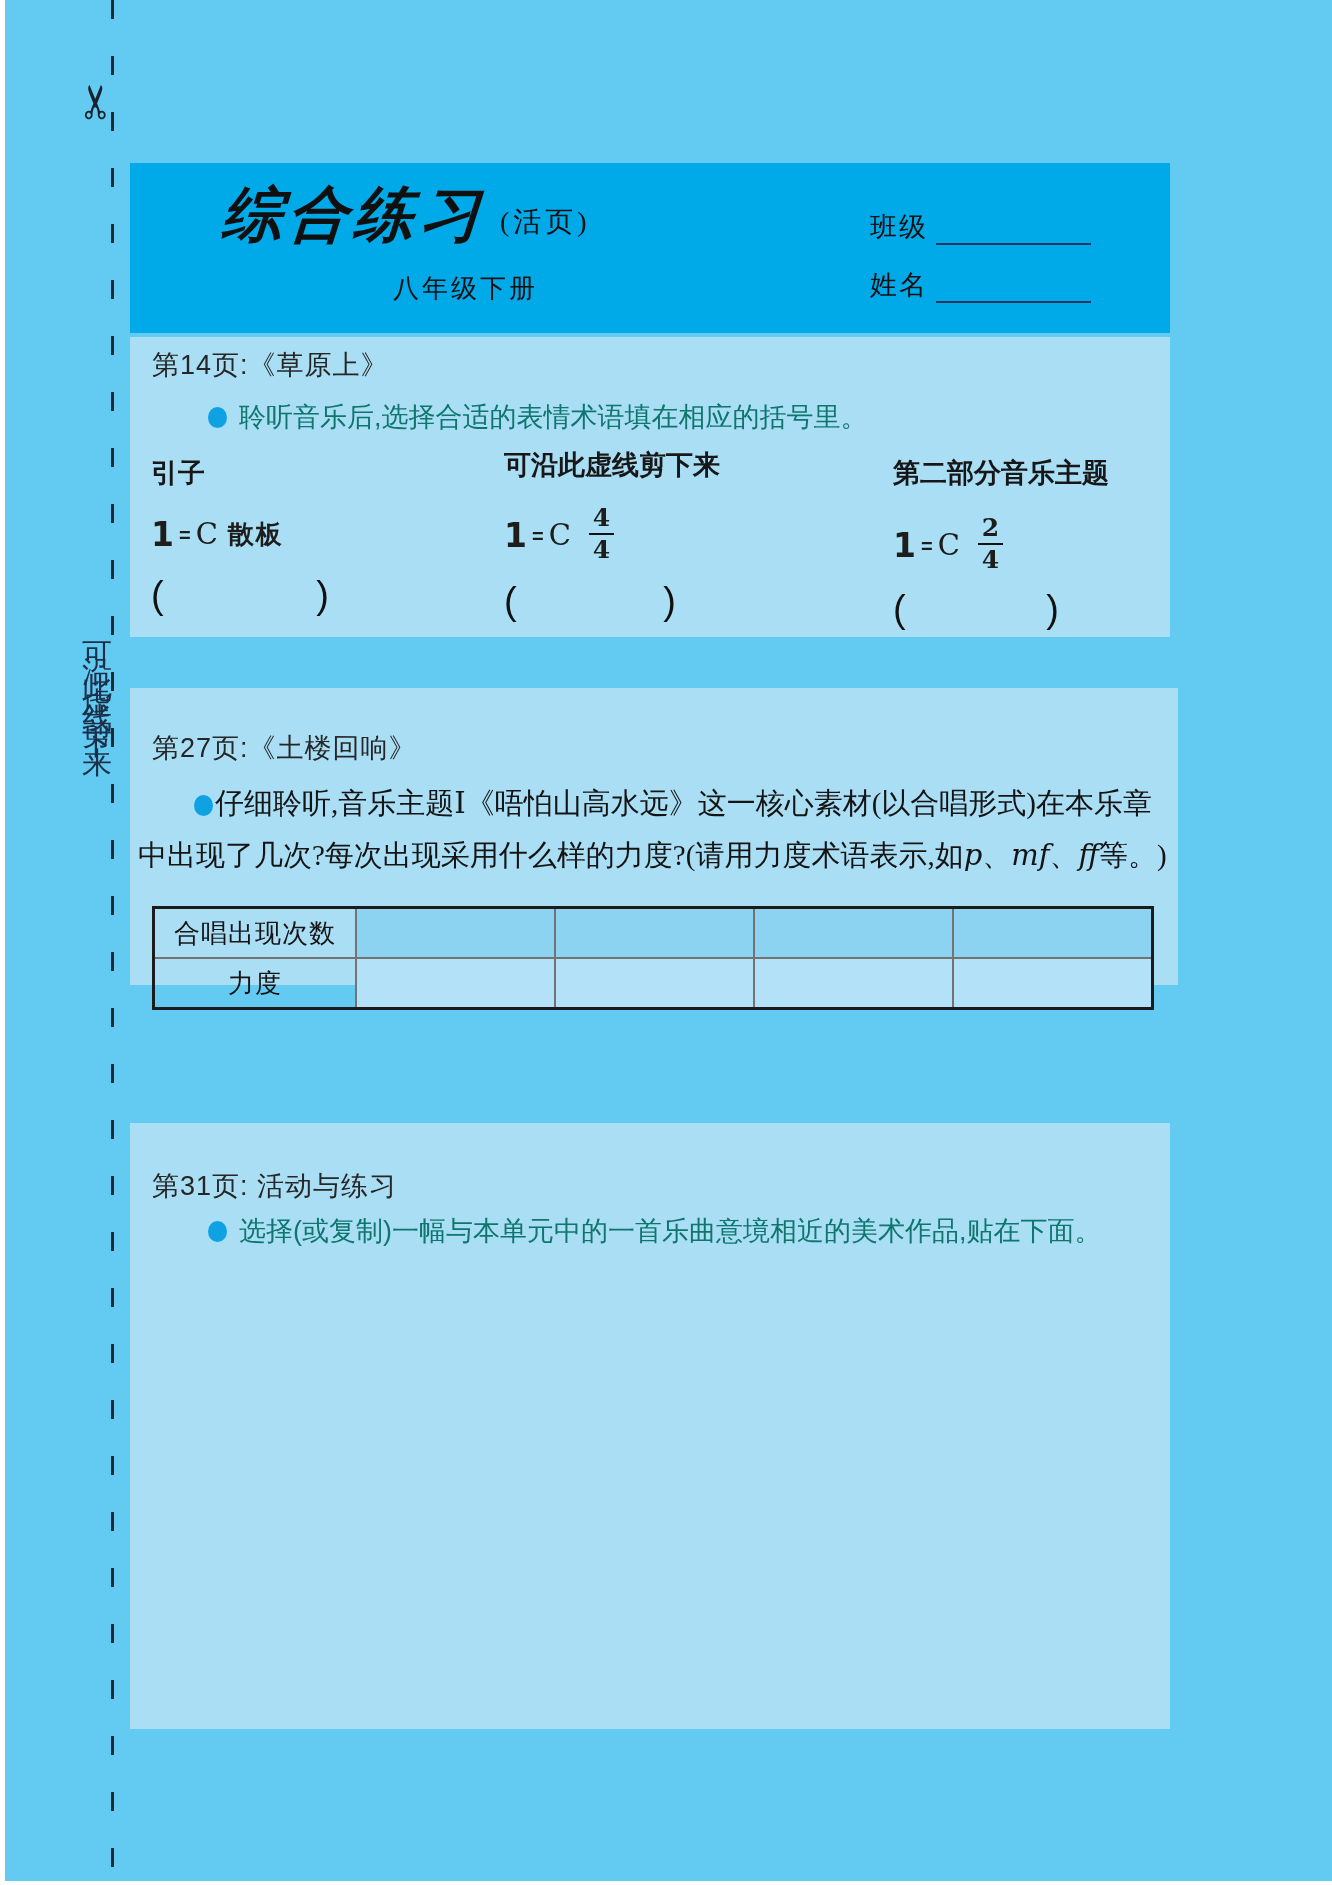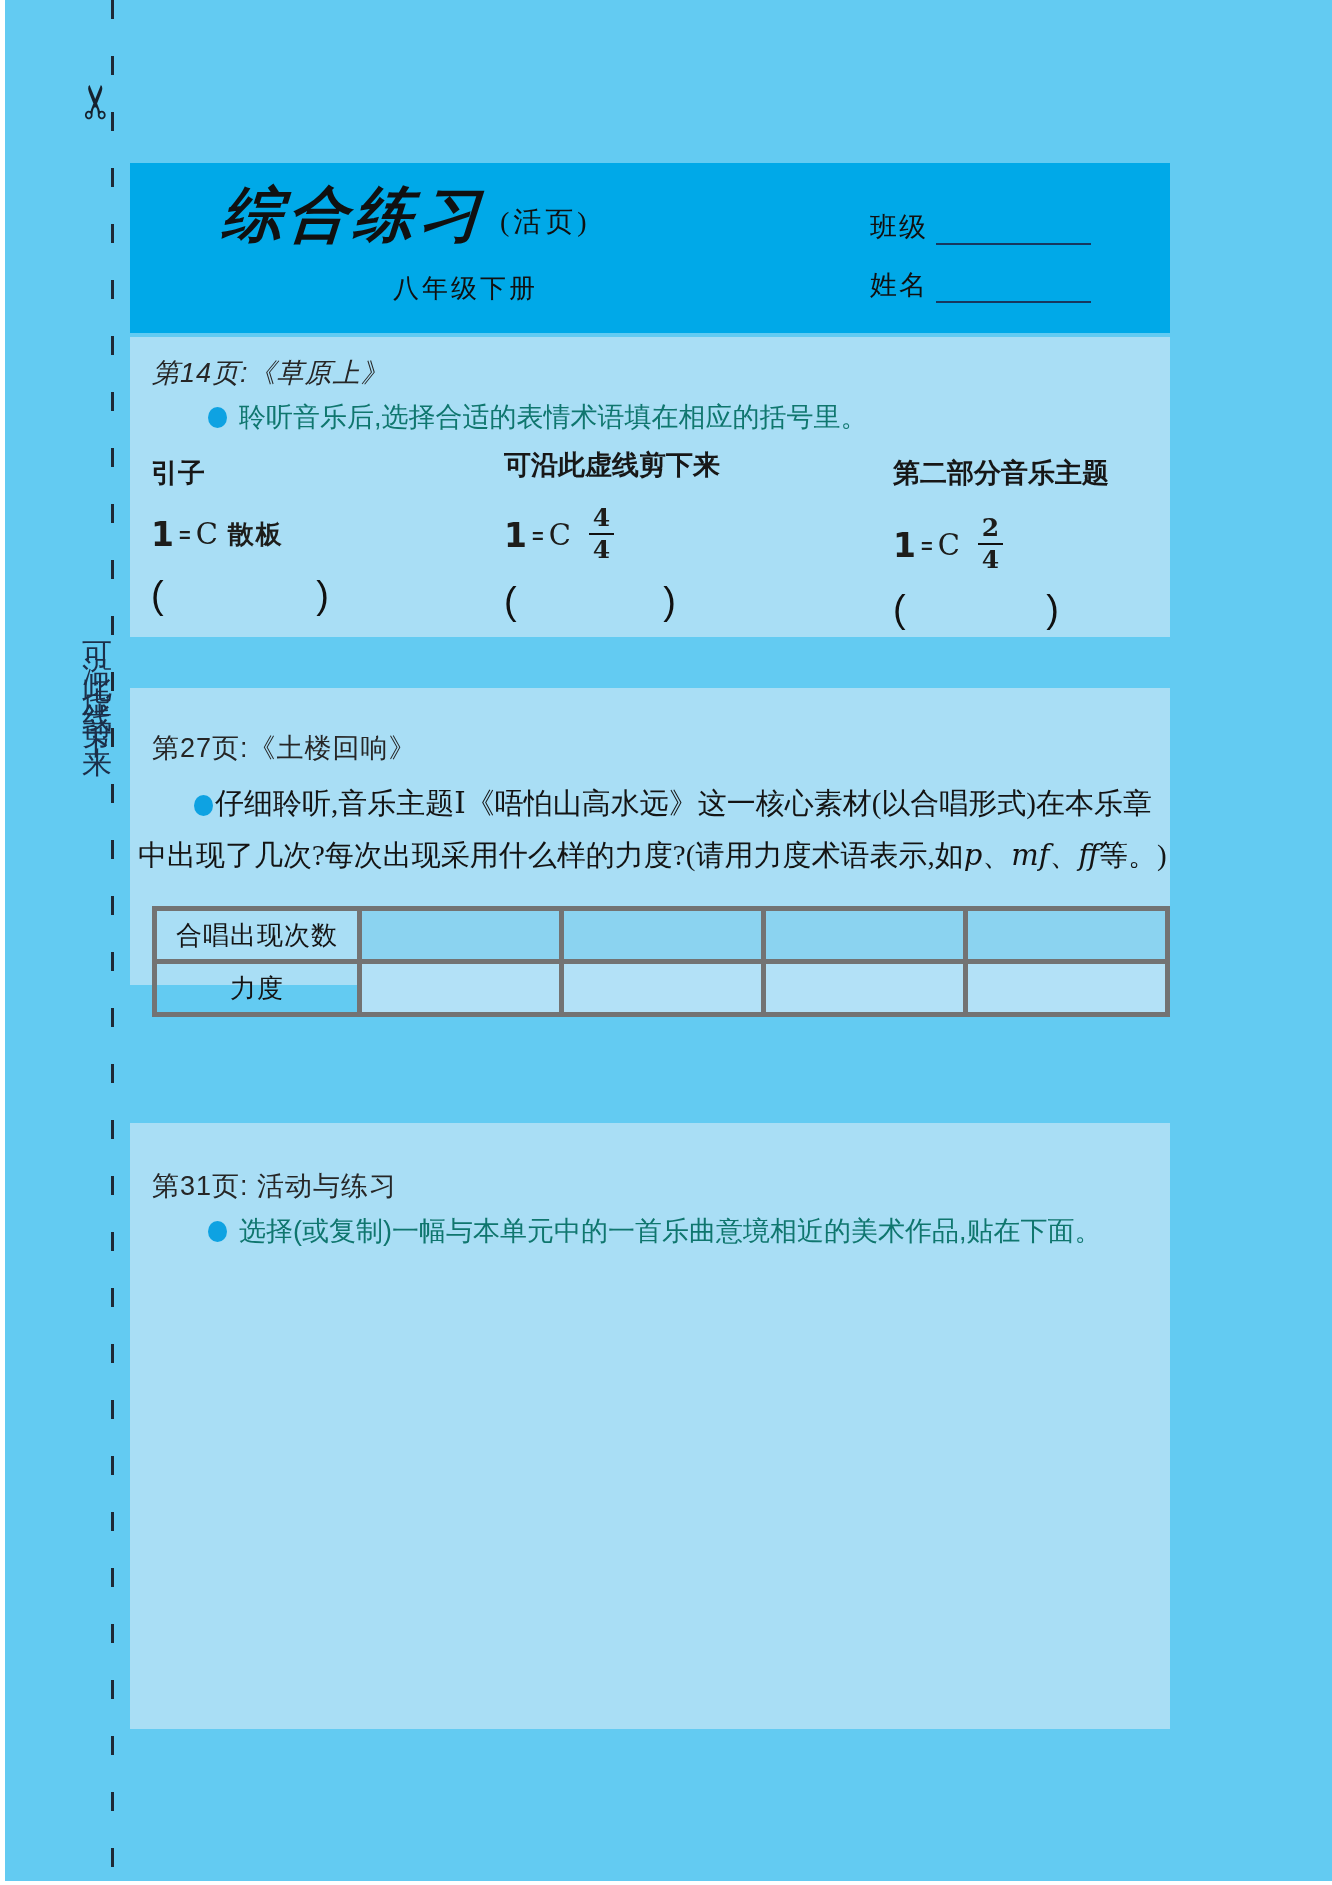--- a/index.html
+++ b/index.html
@@ -48,21 +48,21 @@
   }
   .hdr .field{position:absolute;left:740px;display:flex;align-items:flex-end;}
   .hdr .field .lbl{font-family:"Liberation Serif",serif;font-size:27px;color:#101010;letter-spacing:2px;}
   .hdr .field .line{width:155px;height:26px;border-bottom:2px solid #17375f;margin-left:8px;}
   .f-class{top:46px;}
   .f-name{top:104px;}
 
   
   .panel{position:absolute;left:130px;width:1040px;background:#A9DEF5;}
   .p1{top:337px;height:300px;}
-  .p2{top:688px;height:297px;}
+  .p2{top:688px;height:297px;padding-left:8px;}
   .p3{top:1123px;height:606px;}
 
   .page-ref{position:absolute;left:22px;font-size:27px;color:#262626;letter-spacing:1px;}
   .bullet-line{position:absolute;display:flex;align-items:center;}
   .bullet{
     width:19px;height:21px;border-radius:50%;background:#0EA2E2;
     flex:0 0 auto;margin-right:12px;
   }
   .bullet-line .txt{font-size:27px;color:#0f766e;}
 
@@ -90,21 +90,21 @@
     font-size:29px;color:#141414;
   }
   .serifline .bullet{display:inline-block;vertical-align:-3px;margin-right:2px;}
   .ital{font-style:italic;font-family:"DejaVu Serif",serif;}
 
   
   table.resp{
     position:absolute;left:22px;top:218px;border-collapse:collapse;table-layout:fixed;
     border:3px solid #1b1b1b;
   }
-  table.resp td{border:5px solid #737373;height:48px;padding:0;}
+  table.resp td{border:2px solid #737373;height:48px;padding:0;}
   table.resp .lblcell{
     width:200px;text-align:center;font-family:"Liberation Serif",serif;
     font-size:26px;color:#141414;letter-spacing:1px;
   }
   table.resp .acell{width:197px;}
   table.resp tr.shaded .acell{background:#8BD3F0;}
   table.resp tr.light .acell{background:#B3E1F7;}
 </style>
 </head>
 <body>
@@ -127,21 +127,21 @@
       <span class="lbl">班级</span>
       <span class="line"></span>
     </div>
     <div class="field f-name">
       <span class="lbl">姓名</span>
       <span class="line"></span>
     </div>
   </div>
 
   <div class="panel p1">
-    <div class="page-ref" style="top:18px;font-style:italic;">第14页:《草原上》</div>
+    <div class="page-ref" style="top:10px;">第14页:《草原上》</div>
     <div class="bullet-line" style="left:78px;top:62px;">
       <span class="bullet"></span>
       <span class="txt">聆听音乐后,选择合适的表情术语填在相应的括号里。</span>
     </div>
 
     <div class="mcol" style="left:21px;top:118px;">
       <div class="col-h">引子</div>
       <div class="keysig" style="margin-top:26px;">
         <span class="k1">1</span>
         <span class="keq">=</span>

